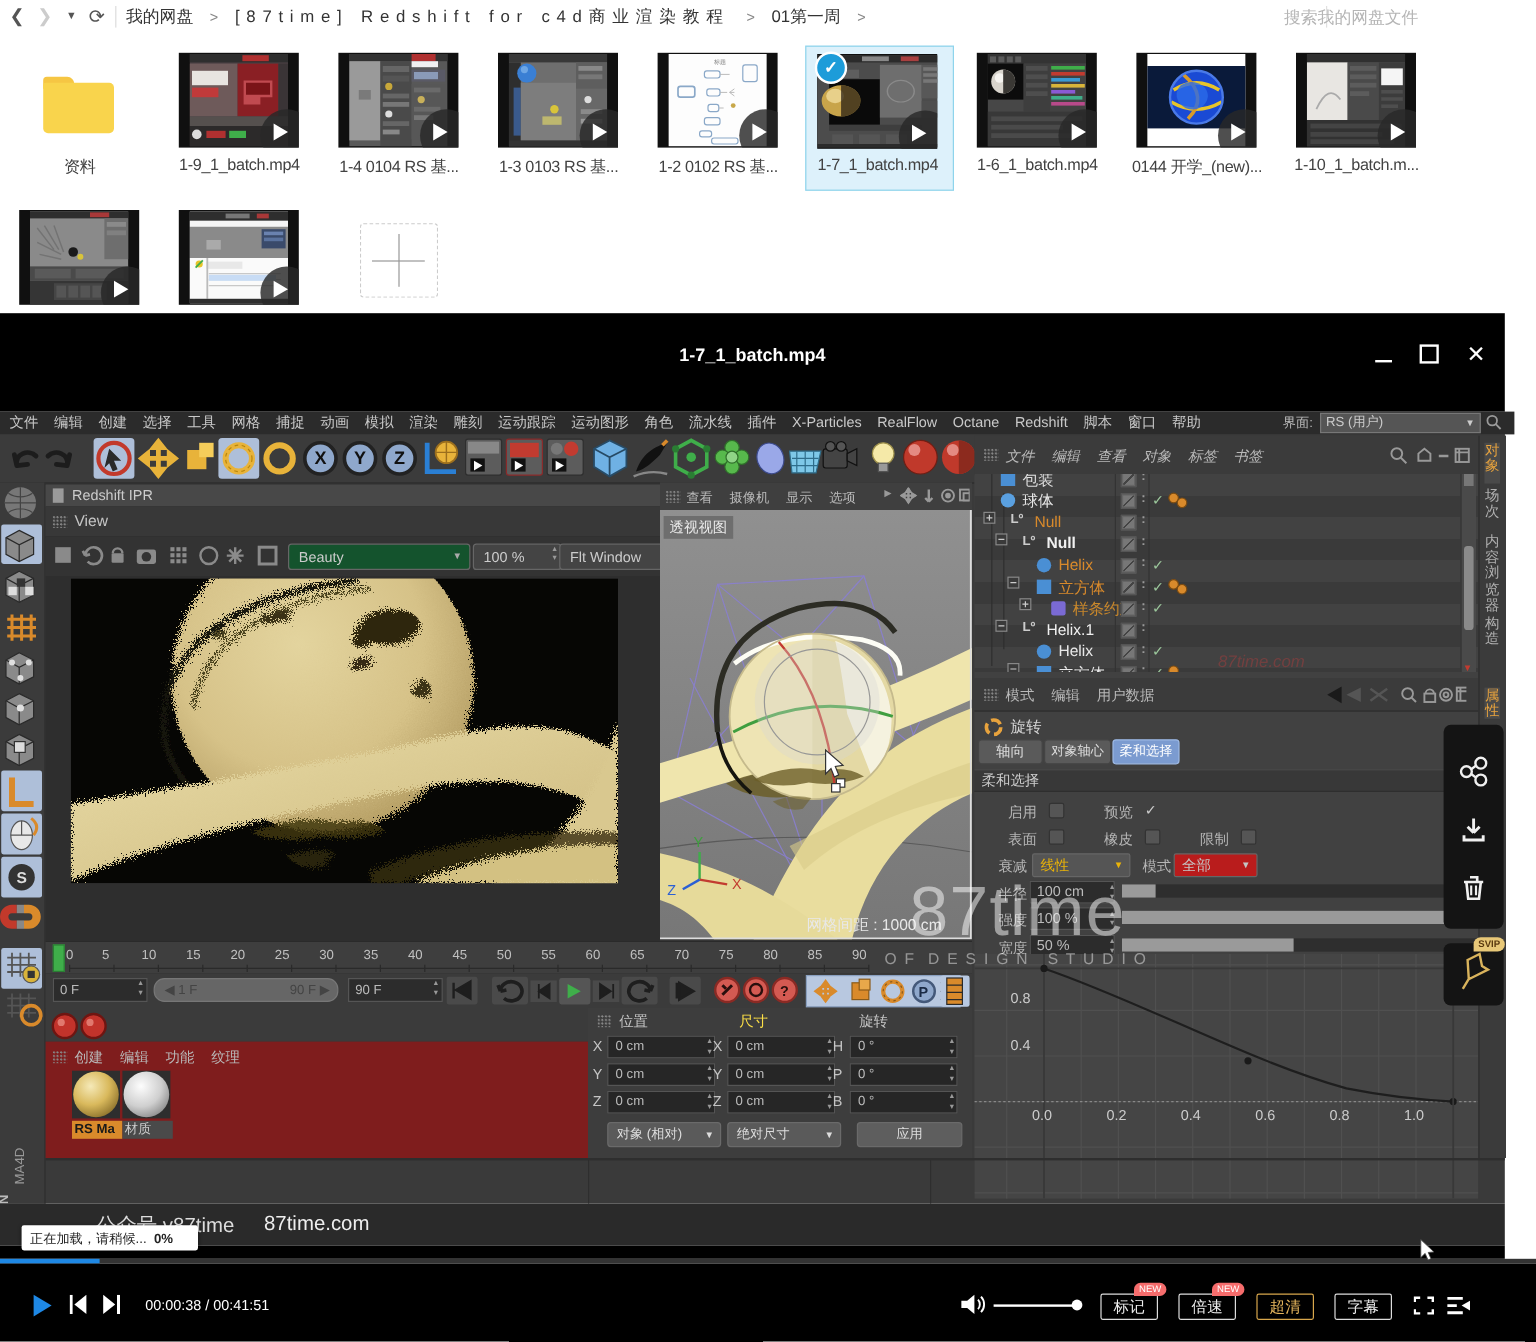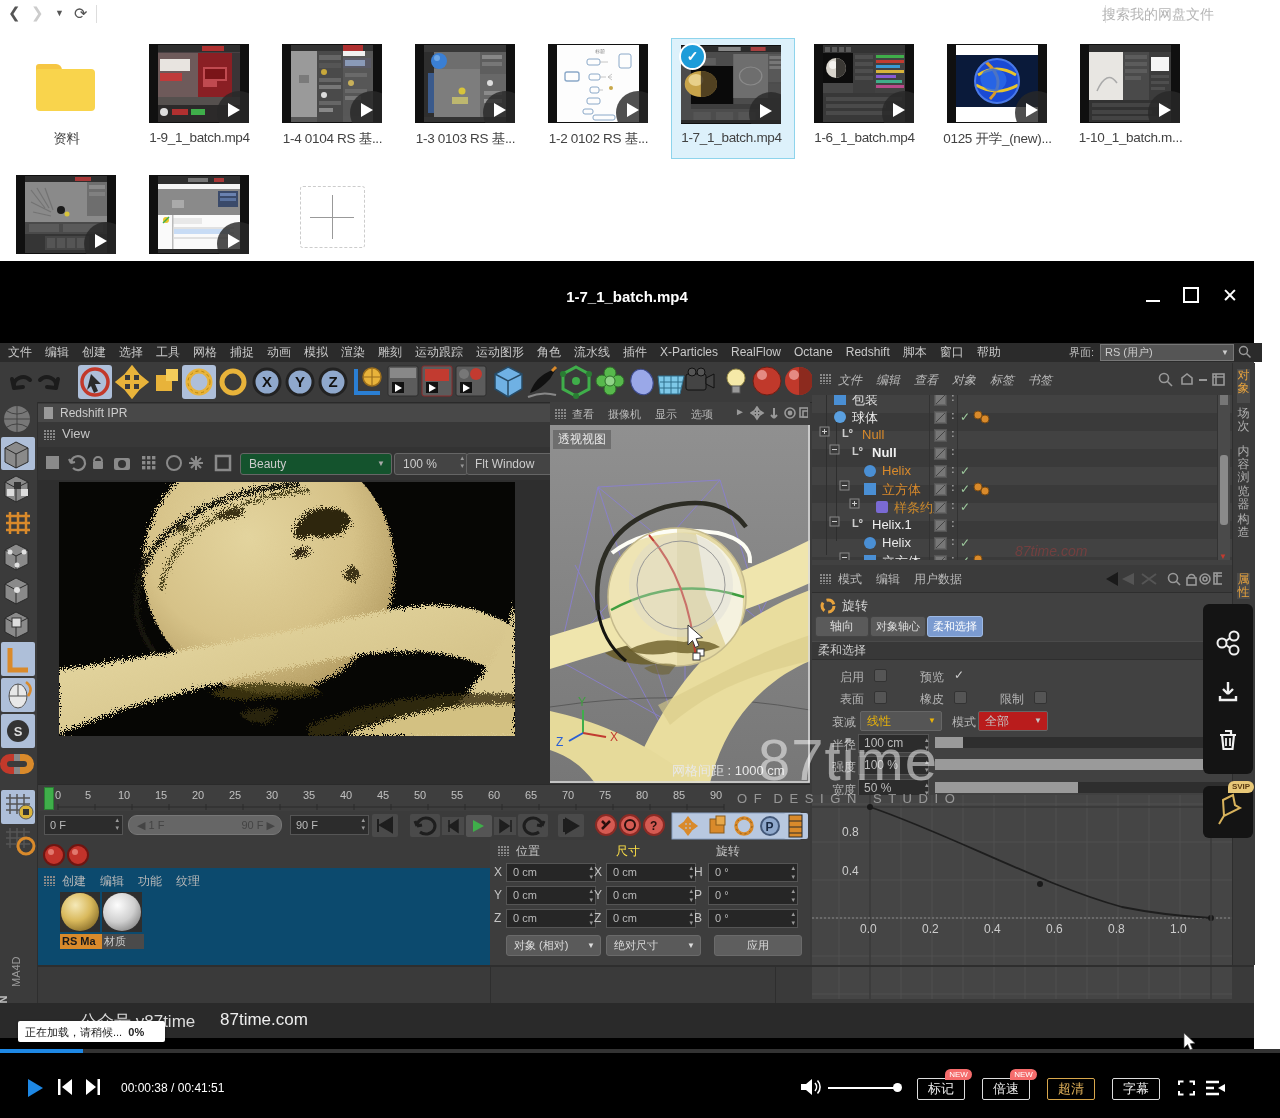--- a/index.html
+++ b/index.html
@@ -5,21 +5,21 @@
 html,body{margin:0;padding:0;}
 body{width:1280px;height:1118px;position:relative;overflow:hidden;background:#fff;
   font-family:"Liberation Sans",sans-serif;}
 .abs{position:absolute;}
 
 #nav{left:0;top:0;width:1280px;height:28px;background:#fff;}
 #nav .ico{color:#555;font-size:15px;top:4px;}
 #crumb{left:105px;top:5px;font-size:14px;color:#333;}
 #crumb .wide{letter-spacing:5.6px;word-spacing:1px;}
 #crumb .sep{color:#888;margin:0 10px;font-size:12px;}
-#search{left:1102px;top:6px;font-size:14px;color:#b5b5b5;}
+#search{left:1070px;top:6px;font-size:14px;color:#b5b5b5;}
 
 .thumbcell{width:100px;height:79px;background:#101010;overflow:hidden;}
 .thumbin{position:absolute;left:9px;top:1px;width:82px;height:77px;}
 .playbtn{position:absolute;right:-12px;bottom:-12px;width:44px;height:44px;border-radius:50%;
   background:rgba(40,40,40,.82);}
 .playbtn:after{content:"";position:absolute;left:11px;top:12px;border-left:12px solid #fff;
   border-top:7px solid transparent;border-bottom:7px solid transparent;}
 .tlabel{font-size:13.5px;color:#424242;text-align:center;width:133px;letter-spacing:-0.3px;}
 
 #titlebar{left:0;top:261px;width:1254px;height:82px;background:#000;}
@@ -55,20 +55,21 @@
 </style>
 </head>
 <body>
 
 <div id="nav" class="abs">
   <span class="abs ico" style="left:8px;">❮</span>
   <span class="abs ico" style="left:31px;color:#ccc;">❯</span>
   <span class="abs ico" style="left:55px;top:8px;font-size:9px;">▼</span>
   <span class="abs ico" style="left:74px;font-size:16px;">⟳</span>
   <span class="abs" style="left:96px;top:5px;width:1px;height:18px;background:#ddd;"></span>
+  <span id="crumb" class="abs">我的网盘 <span class="sep">&gt;</span> <span class="wide">[87time] Redshift for c4d商业渲染教程</span> <span class="sep">&gt;</span> 01第一周 <span class="sep">&gt;</span></span>
   <span class="abs" style="left:1105px;top:5px;width:1px;height:18px;background:#e0e0e0;"></span>
   <span id="search" class="abs">搜索我的网盘文件</span>
 </div>
 
 <div id="grid" class="abs" style="left:0;top:28px;width:1280px;height:233px;background:#fff;">
 
   <div class="abs" style="left:671px;top:10px;width:122px;height:119px;background:#ddf1fb;border:1px solid #8ed4ec;"></div>
 
   <div class="abs" style="left:36px;top:36px;width:59px;height:47px;">
     <div class="abs" style="left:0;top:0;width:26px;height:10px;background:#f6c643;border-radius:3px 6px 0 0;"></div>
@@ -276,21 +277,21 @@
     </svg>
       <div class="playbtn"></div>
     </div>
 
   <div class="tlabel abs" style="left:133px;top:102px;">1-9_1_batch.mp4</div>
   <div class="tlabel abs" style="left:266px;top:102px;">1-4 0104 RS 基...</div>
   <div class="tlabel abs" style="left:399px;top:102px;">1-3 0103 RS 基...</div>
   <div class="tlabel abs" style="left:532px;top:102px;">1-2 0102 RS 基...</div>
   <div class="tlabel abs" style="left:665px;top:102px;">1-7_1_batch.mp4</div>
   <div class="tlabel abs" style="left:798px;top:102px;">1-6_1_batch.mp4</div>
-  <div class="tlabel abs" style="left:931px;top:102px;">0125 开学_(new)...</div>
+  <div class="tlabel abs" style="left:931px;top:102px;">0144 开学_(new)...</div>
   <div class="tlabel abs" style="left:1064px;top:102px;">1-10_1_batch.m...</div>
 
   <div class="abs" style="left:679px;top:15px;width:23px;height:23px;border-radius:50%;background:#1d9cd9;border:2px solid #fff;color:#fff;font-size:14px;text-align:center;line-height:23px;font-weight:bold;">✓</div>
 
   <div class="thumbcell abs" style="left:16px;top:147px;">
     <svg class="thumbin" width="82" height="77" viewBox="0 0 82 77">
       <rect width="82" height="77" fill="#8a8a8a"></rect>
       <rect width="82" height="6" fill="#2e2e2e"></rect>
         <rect x="50" y="1" width="16" height="4" fill="#a83838"></rect>
       <g stroke="#737373" stroke-width="1.2" fill="none">
@@ -1012,21 +1013,21 @@
 
 <div class="abs" style="left:38px;top:840px;width:452px;height:28px;background:#3b3b3b;border-right:1px solid #2e2e2e;">
   <svg class="abs" style="left:4px;top:3px" width="60" height="24">
     <circle cx="12" cy="12" r="10" fill="#c2332b" stroke="#6e1511" stroke-width="2"></circle>
       <circle cx="9" cy="9" r="3" fill="#e88a80" opacity=".8"></circle>
     <circle cx="36" cy="12" r="10" fill="#c2332b" stroke="#6e1511" stroke-width="2"></circle>
       <circle cx="33" cy="9" r="3" fill="#e88a80" opacity=".8"></circle>
   </svg>
 </div>
 
-<div class="abs" style="left:38px;top:868px;width:452px;height:97px;background:#0c4a6e;border-right:1px solid #2e2e2e;">
+<div class="abs" style="left:38px;top:868px;width:452px;height:97px;background:#7f1d1d;border-right:1px solid #2e2e2e;">
   <div class="grip abs" style="left:6px;top:8px;"></div>
   <span class="pmenu abs" style="left:24px;top:5px;font-size:12px;"><span>创建</span><span>编辑</span><span>功能</span><span>纹理</span></span>
   <svg class="abs" style="left:22px;top:24px" width="90" height="42">
     <defs>
       <radialGradient id="mgold" cx="38%" cy="32%" r="75%">
           <stop offset="0%" stop-color="#f5e9b8"></stop>
           <stop offset="55%" stop-color="#d9b95c"></stop>
           <stop offset="100%" stop-color="#8a6f2a"></stop>
         </radialGradient>
       <radialGradient id="mgray" cx="38%" cy="32%" r="75%">

